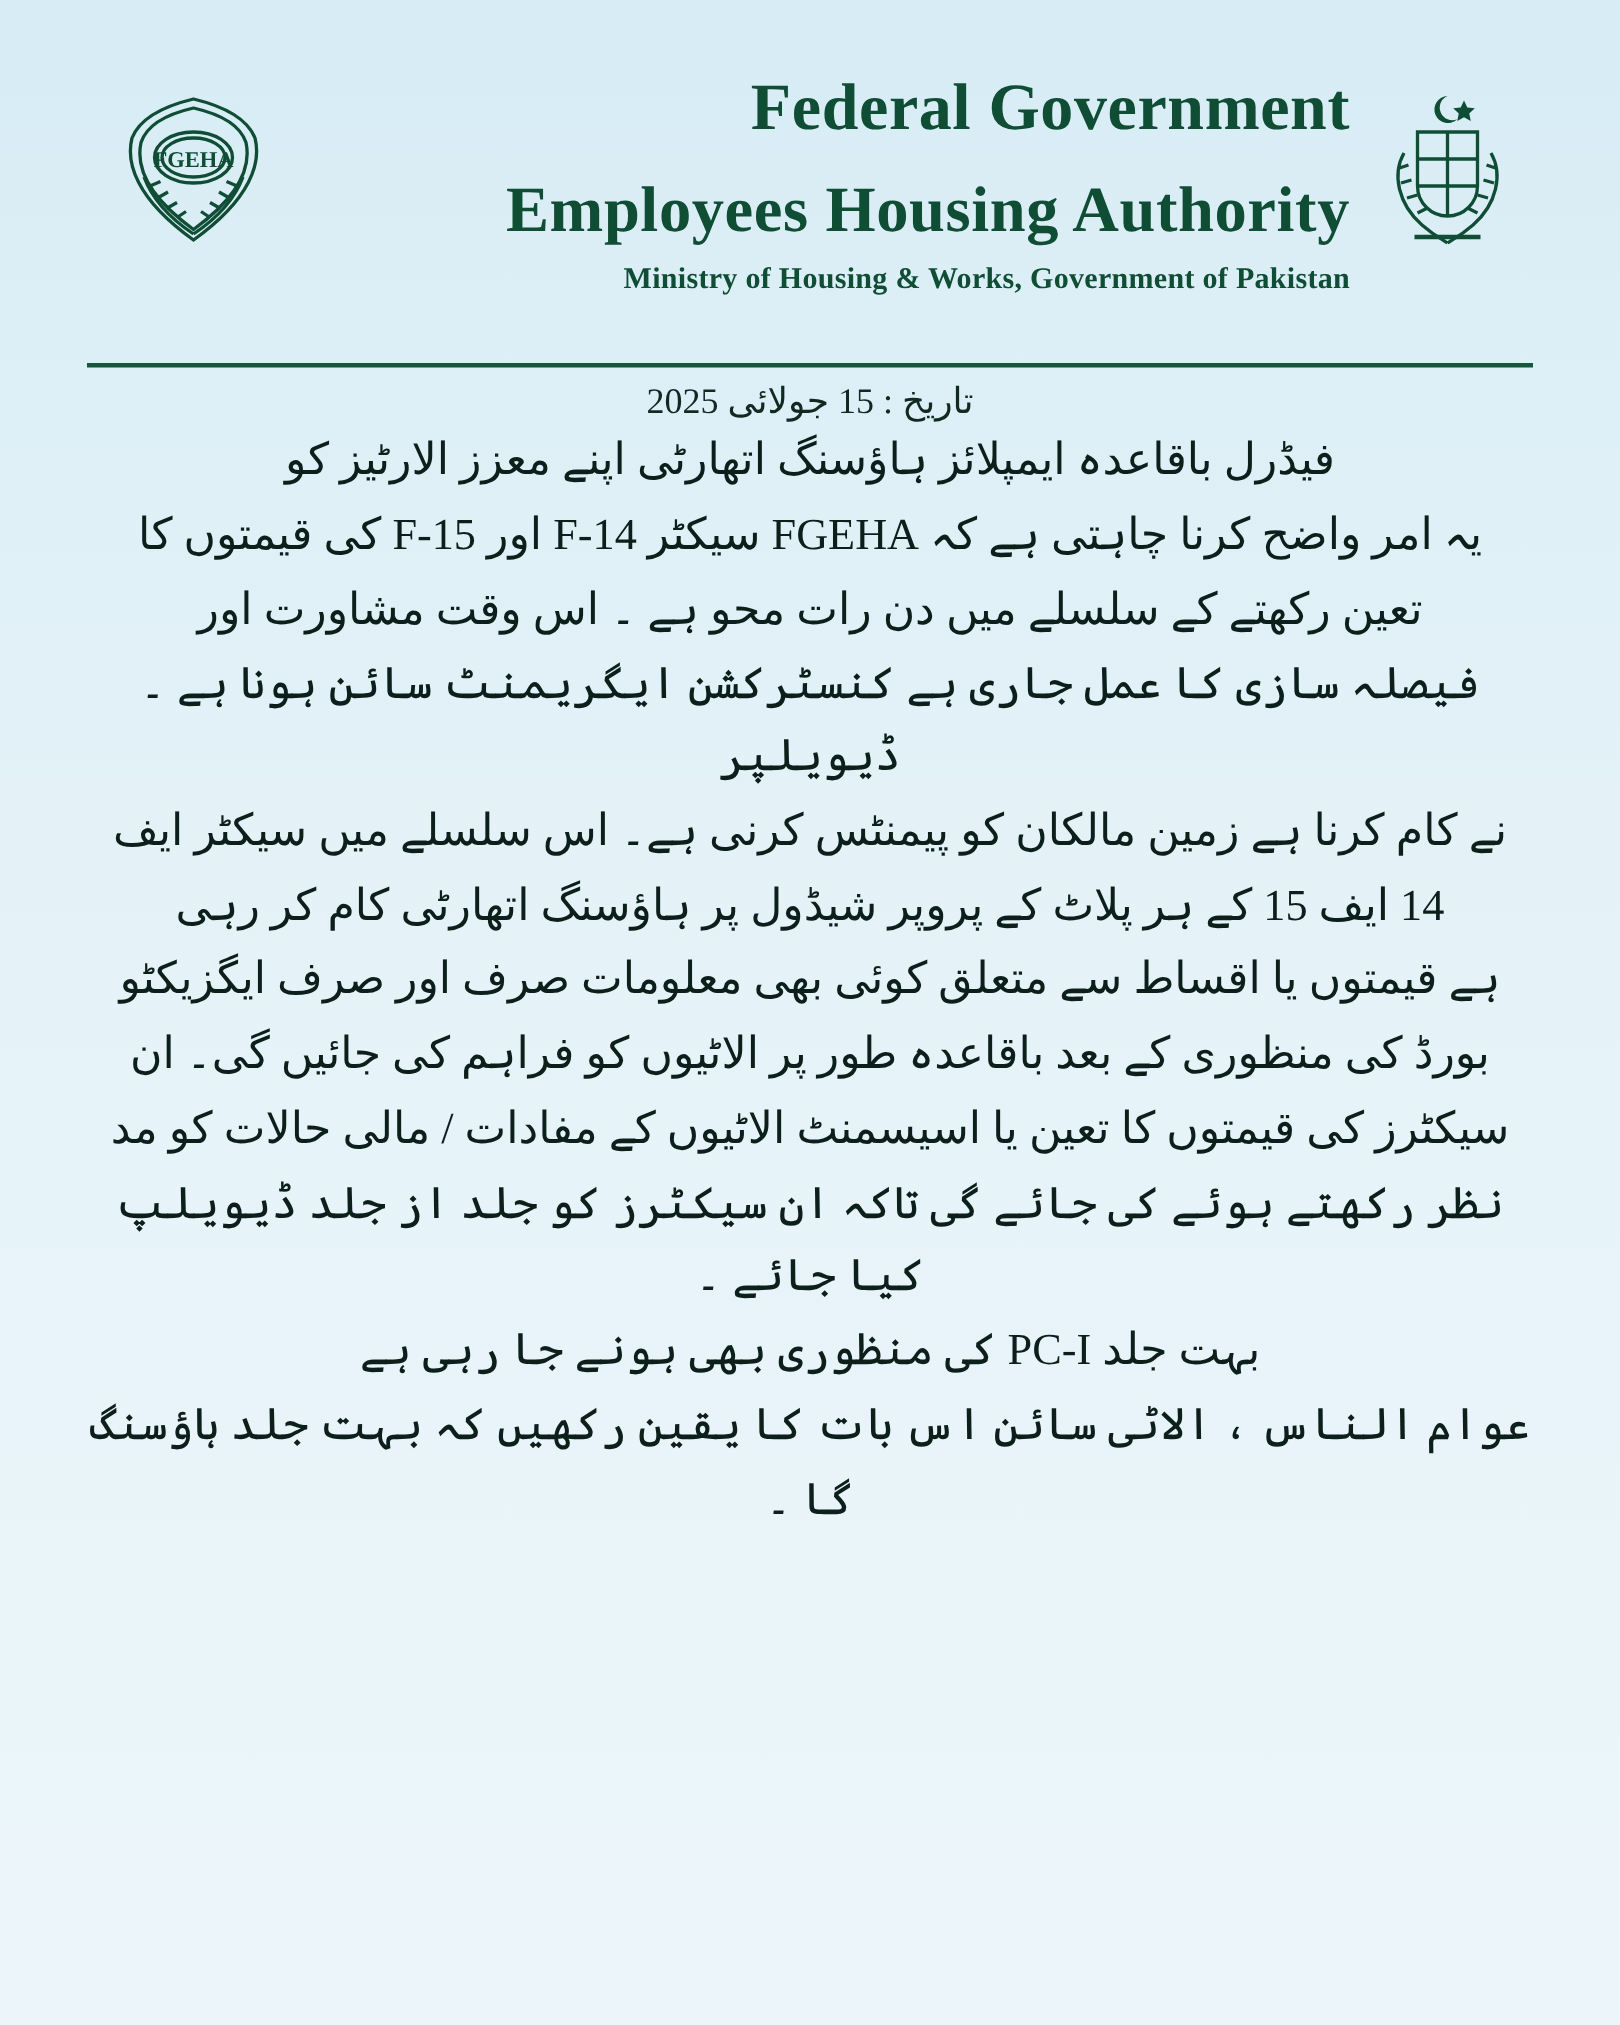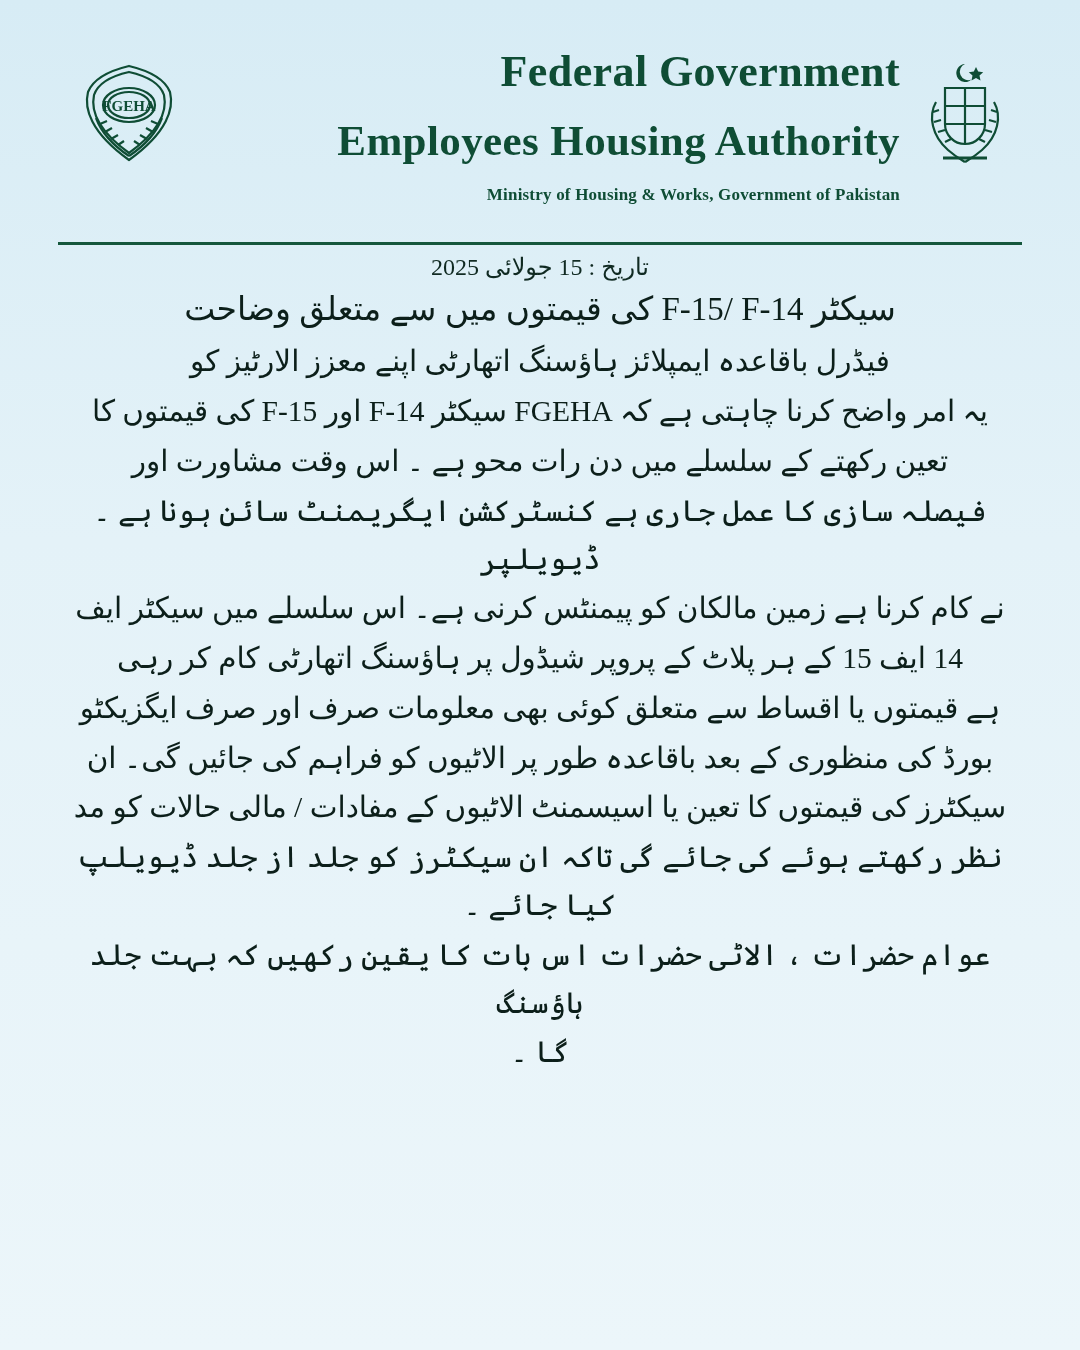--- a/index.html
+++ b/index.html
@@ -46,22 +46,22 @@
     letter-spacing: 0.4px;
     white-space: nowrap;
   }
   .title-line2 {
     font-size: 43px;
     margin-top: 18px;
   }
   .subtitle {
     color: #0f4d35;
     font-weight: bold;
-    font-size: 17px;
-    margin-top: 18px;
+    font-size: 20px;
+    margin-top: 8px;
     letter-spacing: 0.2px;
     white-space: nowrap;
   }
   .rule {
     margin: 14px 28px 0 28px;
     height: 3px;
     background: #15573c;
   }
   .date-line {
     text-align: center;
@@ -135,28 +135,28 @@
       <div class="title-line2">Employees Housing Authority</div>
       <div class="subtitle">Ministry of Housing &amp; Works, Government of Pakistan</div>
     </div>
   </div>
 
   <div class="rule"></div>
 
   <div class="date-line">تاریخ : 15 جولائی 2025</div>
 
   <div class="body-text">
-    <p class="headline">سیکٹر F-15/ F-14 کی قیمتوں میں سے متعلق وضاحت</p>
     <p class="para">فیڈرل باقاعدہ ایمپلائز ہاؤسنگ اتھارٹی اپنے معزز الارٹیز کو</p>
     <p class="para">یہ امر واضح کرنا چاہتی ہے کہ FGEHA سیکٹر F-14 اور F-15 کی قیمتوں کا</p>
     <p class="para">تعین رکھتے کے سلسلے میں دن رات محو ہے ۔ اس وقت مشاورت اور</p>
     <p class="para">فیصلہ سازی کا عمل جاری ہے کنسٹرکشن ایگریمنٹ سائن ہونا ہے ۔ڈیویلپر</p>
     <p class="para">نے کام کرنا ہے زمین مالکان کو پیمنٹس کرنی ہے۔ اس سلسلے میں سیکٹر ایف</p>
     <p class="para">14 ایف 15 کے ہر پلاٹ کے پروپر شیڈول پر ہاؤسنگ اتھارٹی کام کر رہی</p>
     <p class="para">ہے قیمتوں یا اقساط سے متعلق کوئی بھی معلومات صرف اور صرف ایگزیکٹو</p>
     <p class="para">بورڈ کی منظوری کے بعد باقاعدہ طور پر الاٹیوں کو فراہم کی جائیں گی۔ ان</p>
     <p class="para">سیکٹرز کی قیمتوں کا تعین یا اسیسمنٹ الاٹیوں کے مفادات / مالی حالات کو مد</p>
     <p class="para">نظر رکھتے ہوئے کی جائے گی تاکہ ان سیکٹرز کو جلد از جلد ڈیویلپ کیا جائے ۔</p>
-    <p class="para">عوام حضرات ، الاٹی حضرات اس بات کا یقین رکھیں کہ بہت جلد ہاؤسنگ</p>
+    <p class="para">بہت جلد PC-I کی منظوری بھی ہونے جا رہی ہے</p>
+    <p class="para">عوام الناس ، الاٹی سائن اس بات کا یقین رکھیں کہ بہت جلد ہاؤسنگ</p>
     <p class="para">گا ۔</p>
   </div>
 
 </div>
 
 </body></html>

